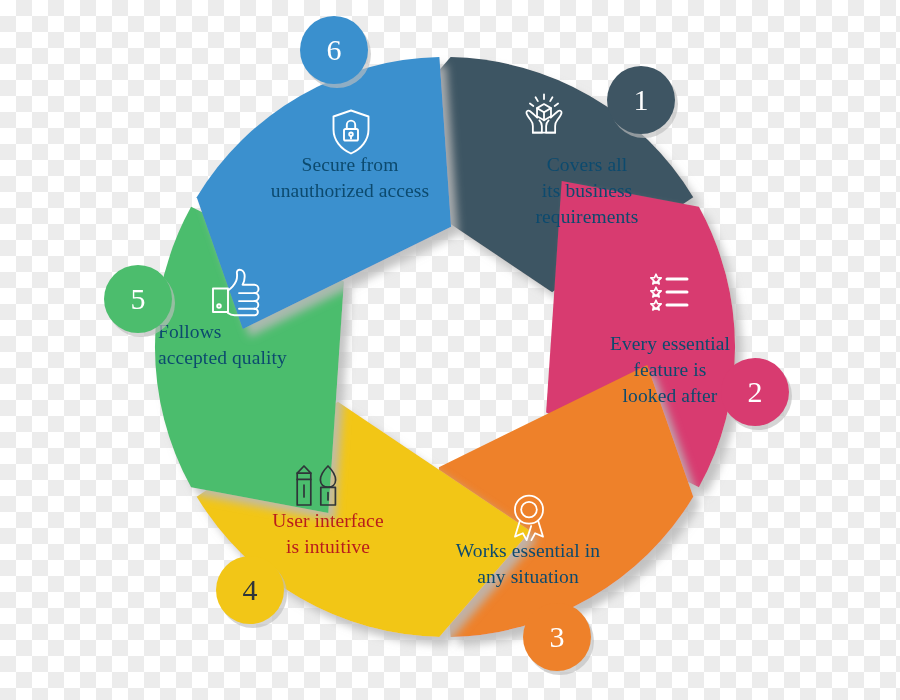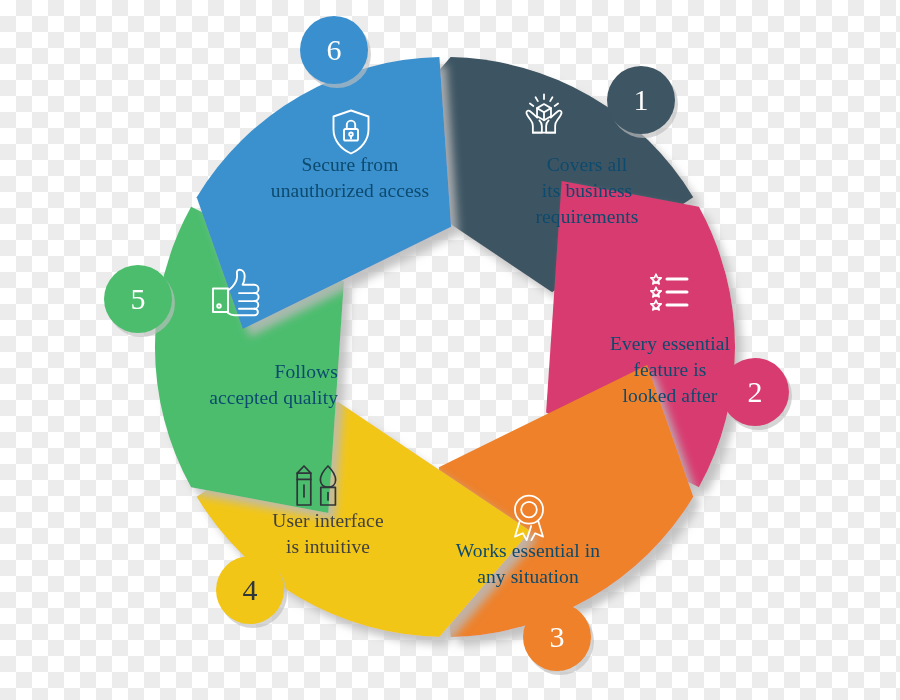--- a/index.html
+++ b/index.html
@@ -30,21 +30,21 @@
   }
   .seg-label {
     position: absolute;
     text-align: center;
     line-height: 1.33;
     font-size: 19.5px;
     letter-spacing: 0.1px;
     pointer-events: none;
   }
   .seg-label.light { color: #0c4a6e; }
-  .seg-label.dark  { color: #404040; }
+  .seg-label.dark  { color: #b91c1c; }
 
   .badge {
     position: absolute;
     width: 68px;
     height: 68px;
     border-radius: 50%;
     display: flex;
     align-items: center;
     justify-content: center;
     font-size: 30px;
@@ -162,21 +162,21 @@
   <div class="seg-label light" style="left:428px;top:538px;width:200px;text-align:center;">
     <div>Works essential in</div>
     <div>any situation</div>
   </div>
 
   <div class="seg-label dark" style="left:243px;top:508px;width:170px;text-align:center;">
     <div>User interface</div>
     <div>is intuitive</div>
   </div>
 
-  <div class="seg-label light" style="left:158px;top:319px;width:180px;text-align:right;margin-top:40px;">
+  <div class="seg-label light" style="left:158px;top:319px;width:180px;text-align:left;">
     <div>Follows</div>
     <div>accepted quality</div>
   </div>
 
   <div class="seg-label light" style="left:250px;top:152px;width:200px;text-align:center;">
     <div>Secure from</div>
     <div>unauthorized access</div>
   </div>
 
   <div class="badge light" style="left:607px;top:66px;background:#3e5563;">

